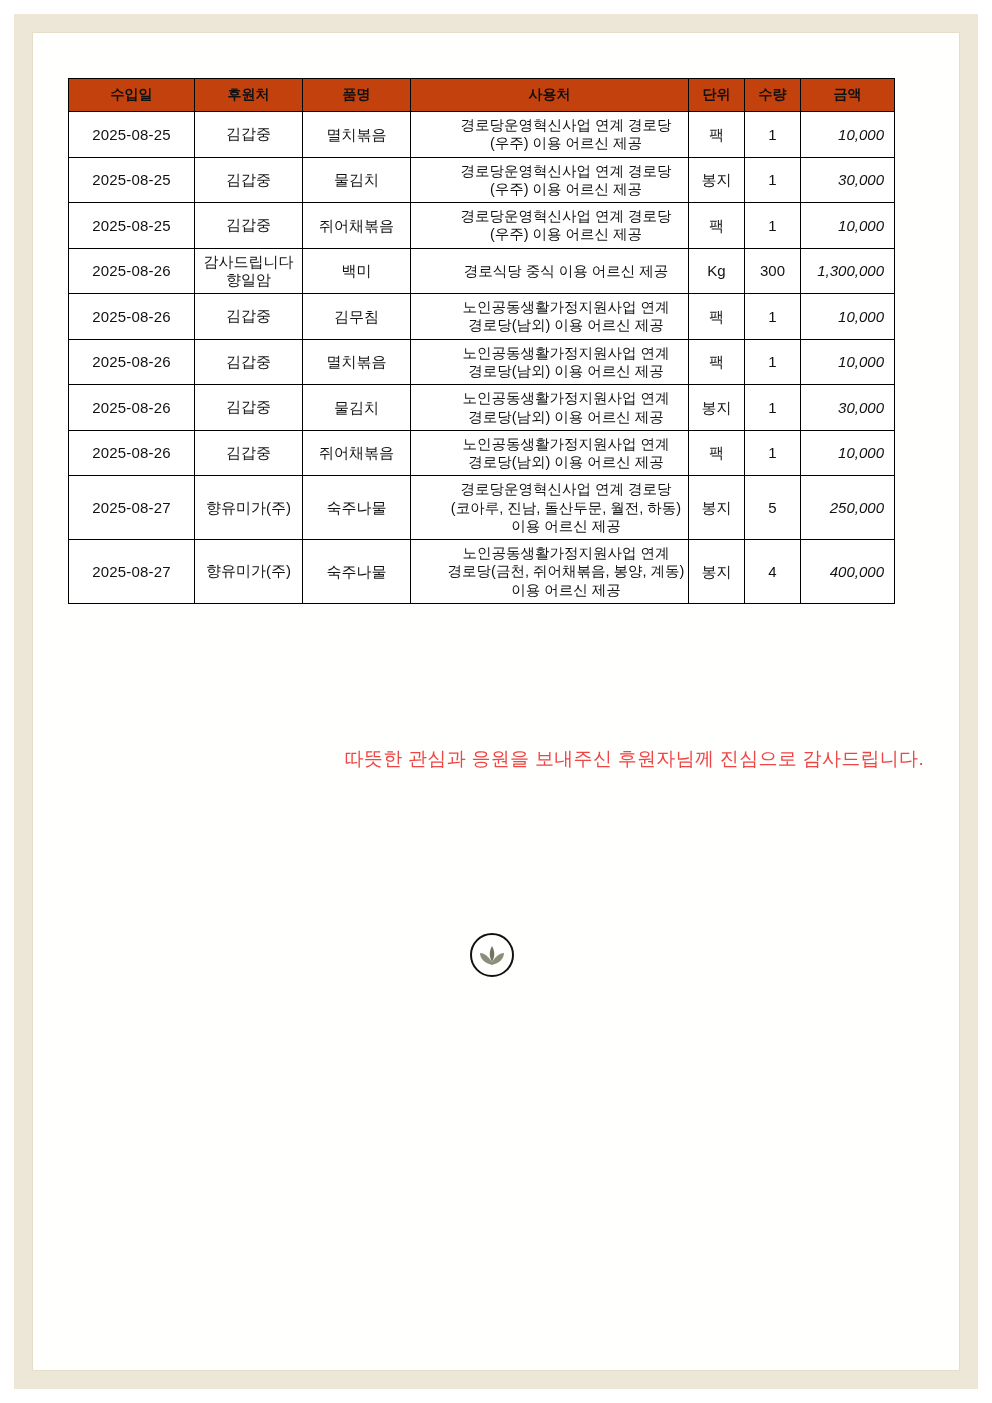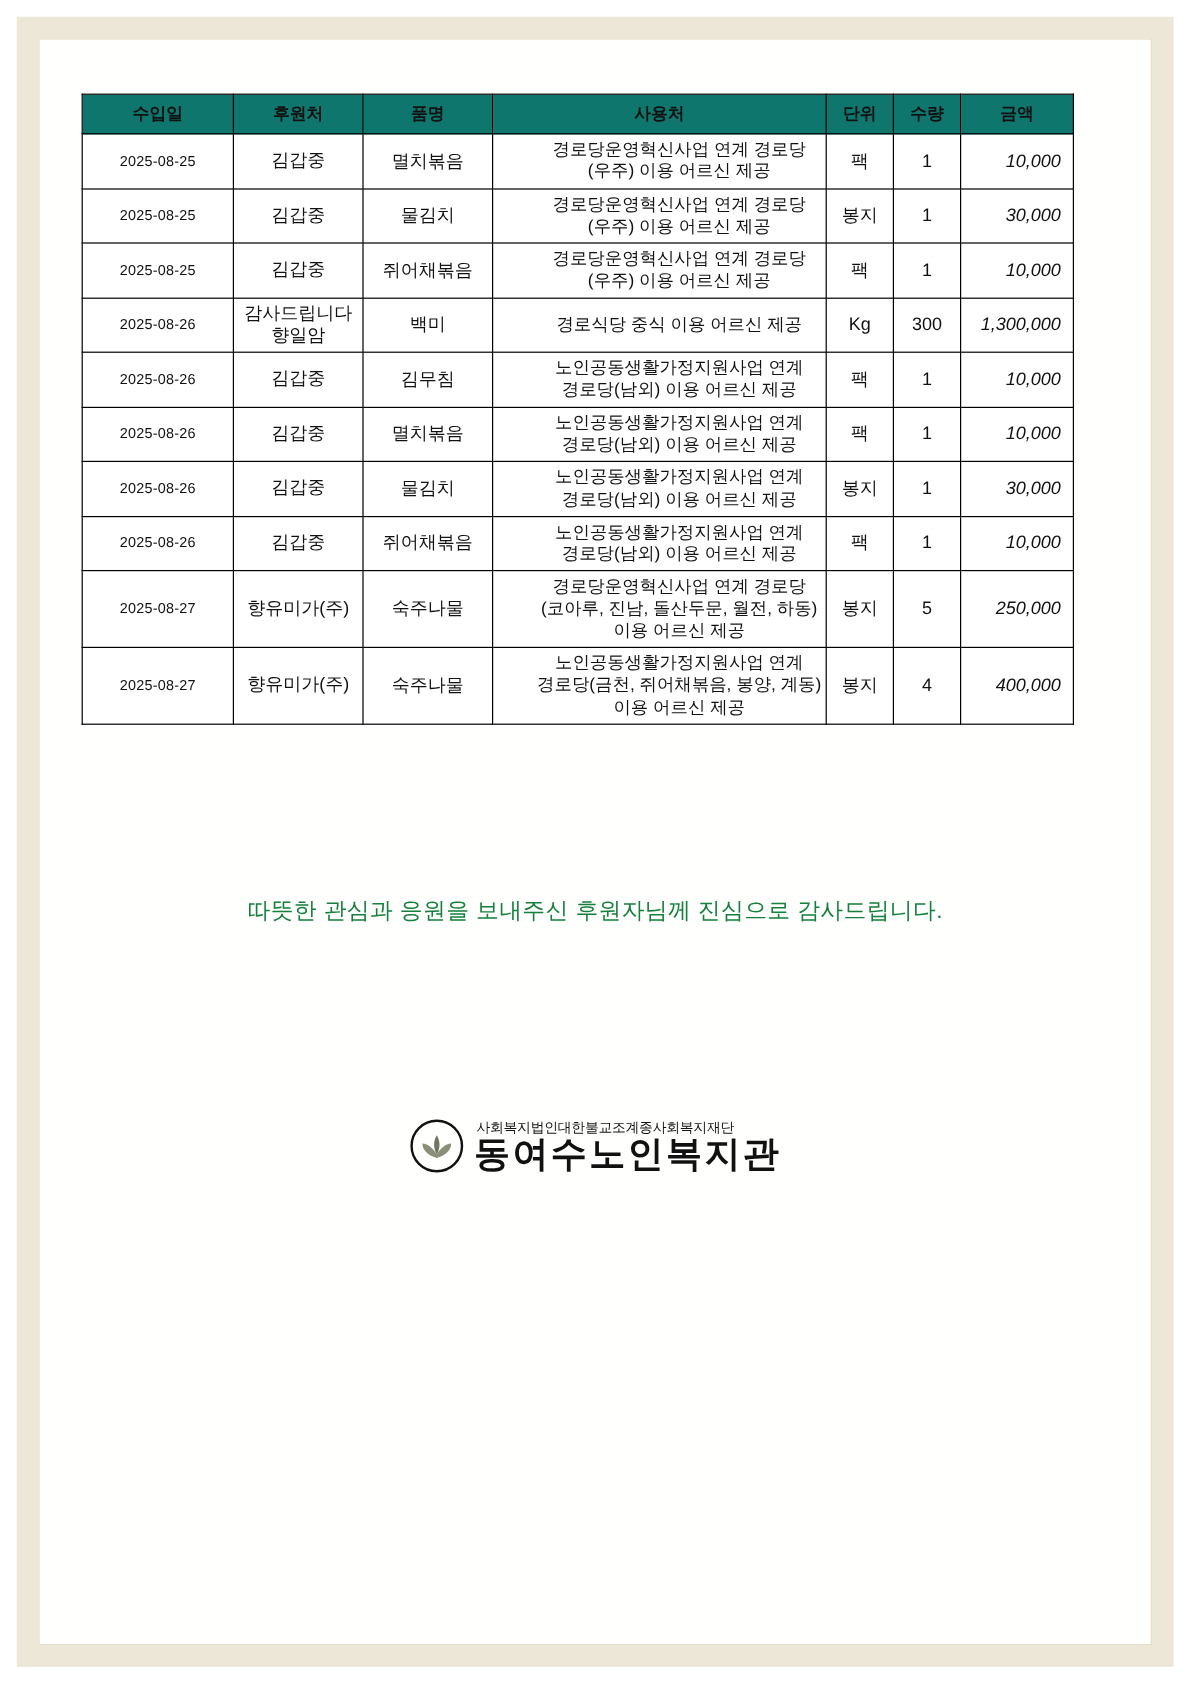--- a/index.html
+++ b/index.html
@@ -59,24 +59,24 @@
     color: #111111;
     padding: 4px 3px;
     line-height: 1.28;
     word-break: keep-all;
   }
   table.donation th {
     font-size: 14px;
     font-weight: bold;
     height: 26px;
     padding: 3px 2px;
-    background: #0f766e;
+    background: #c2410c;
   }
   table.donation td.date {
-    font-size: 12px;
+    font-size: 15px;
     letter-spacing: 0.2px;
     white-space: nowrap;
   }
   table.donation td.usage {
     font-size: 14.5px;
     line-height: 1.26;
     padding-left: 36px;
   }
   table.donation td.amount {
     font-size: 15px;
@@ -92,23 +92,23 @@
   .col-date   { width: 126px; }
   .col-spons  { width: 108px; }
   .col-item   { width: 108px; }
   .col-usage  { width: 278px; }
   .col-unit   { width: 56px; }
   .col-qty    { width: 56px; }
   .col-amount { width: 94px; }
 
   .thanks {
     margin-top: 142px;
-    text-align: center;
+    text-align: right;
     font-size: 19px;
-    color: #15803d;
+    color: #ef4444;
     letter-spacing: 0.3px;
   }
   .logo-block {
     margin-top: 160px;
     display: flex;
     align-items: center;
     justify-content: center;
   }
   .logo-mark {
     width: 46px;
@@ -265,20 +265,16 @@
     <div class="thanks">따뜻한 관심과 응원을 보내주신 후원자님께 진심으로 감사드립니다.</div>
 
     <div class="logo-block">
       <span class="logo-mark">
         <svg width="46" height="46" viewBox="0 0 46 46" xmlns="http://www.w3.org/2000/svg">
           <circle cx="23" cy="23" r="21" fill="none" stroke="#111111" stroke-width="2"></circle>
           <path d="M23 33 C15 31 11 26 11 21 C15 21 19 24 23 30 C27 24 31 21 35 21 C35 26 31 31 23 33 Z" fill="#8a8f7a"></path>
           <path d="M23 30 C20 25 20 19 23 14 C26 19 26 25 23 30 Z" fill="#6f7560"></path>
         </svg>
       </span>
-      <span class="logo-text">
-        <span class="logo-sub">사회복지법인대한불교조계종사회복지재단</span>
-        <span class="logo-main">동여수노인복지관</span>
-      </span>
     </div>
 
   </div>
 </div>
 
 </body></html>

